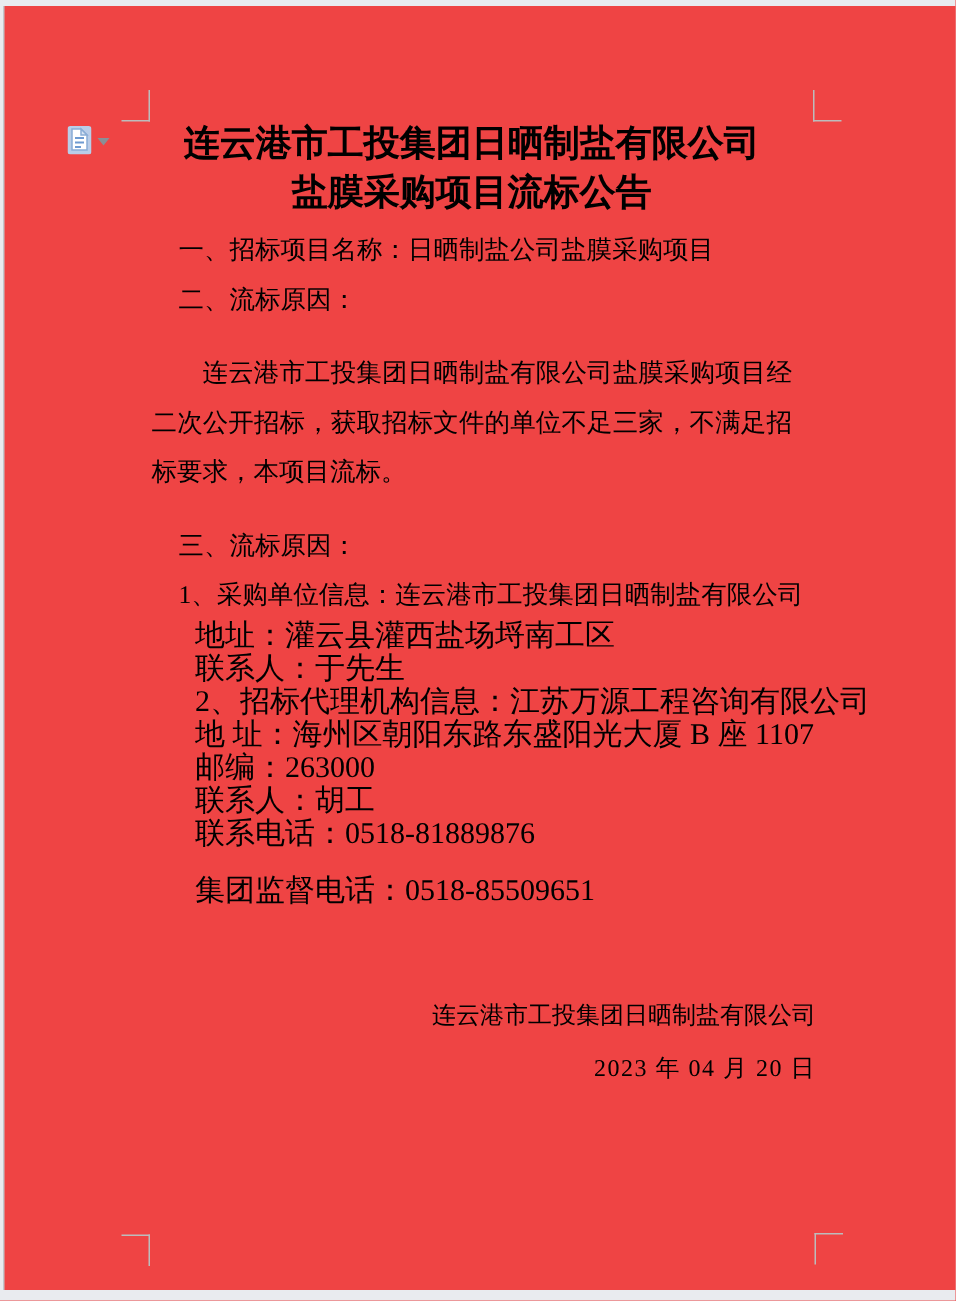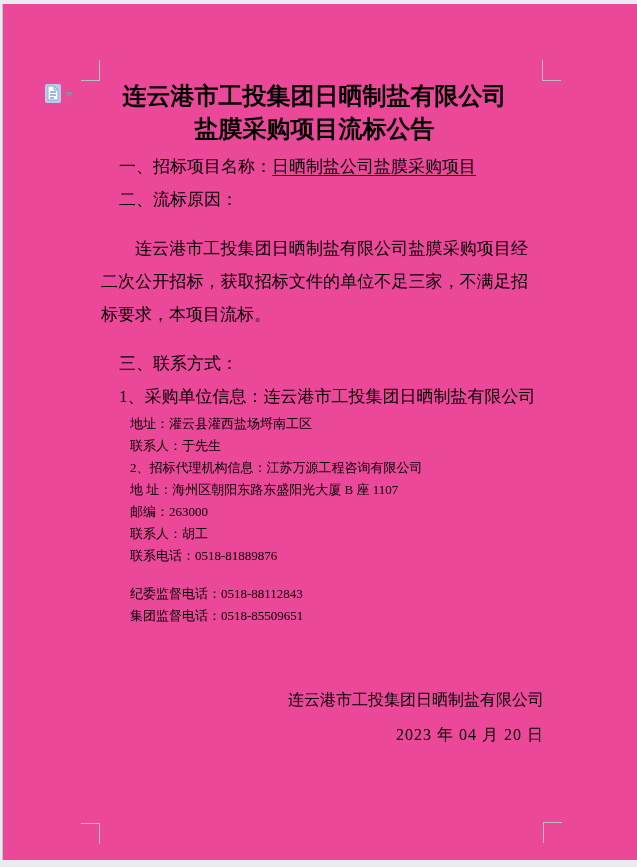--- a/index.html
+++ b/index.html
@@ -8,21 +8,21 @@
     background:#e9ebef;
     font-family:"Liberation Serif","DejaVu Serif",serif;
     color:#000;
     overflow:hidden;
     position:relative;
   }
   .page{
     position:absolute;
     left:2px;top:4px;
     width:634px;height:856px;
-    background:#ec4899;
+    background:#ef4444;
     border-left:1px solid #c3c7cc;
   }
   
   .crop-mark{position:absolute;width:18px;height:20px;}
   .crop-mark.tl{left:78px;top:56px;border-right:1px solid #bcbcbc;border-bottom:1px solid #bcbcbc;}
   .crop-mark.tr{left:539px;top:56px;border-left:1px solid #bcbcbc;border-bottom:1px solid #bcbcbc;}
   .crop-mark.bl{left:78px;top:819px;border-right:1px solid #bcbcbc;border-top:1px solid #bcbcbc;}
   .crop-mark.br{left:540px;top:818px;border-left:1px solid #bcbcbc;border-top:1px solid #bcbcbc;}
   
   .paste-widget{
@@ -45,29 +45,29 @@
   .title-line{
     text-align:center;
     font-weight:bold;
     font-size:24px;
     line-height:33px;
     white-space:nowrap;
   }
   .title-block{margin-top:76px;}
   .sec{margin:0;text-indent:2em;white-space:nowrap;}
   .sec.first{margin-top:4px;}
-  .underlined{text-decoration:underline;text-underline-offset:3px;}
+  .underlined{text-underline-offset:3px;}
   .body-para{
     margin:16px;
     text-indent:2em;
     text-align:justify;
   }
   .contact-block{
     margin-left:45px;
-    font-size:13px;
+    font-size:20px;
     line-height:22px;
   }
   .contact-line{white-space:nowrap;}
   .supervision{margin-top:16px;}
   .signature-block{
     margin-top:56px;
     text-align:right;
     font-size:16px;
     line-height:33px;
   }
@@ -101,36 +101,35 @@
       <div class="title-line">连云港市工投集团日晒制盐有限公司</div>
       <div class="title-line">盐膜采购项目流标公告</div>
     </div>
 
     <p class="sec first"><span>一、招标项目名称：</span><span class="underlined">日晒制盐公司盐膜采购项目</span></p>
 
     <p class="sec">二、流标原因：</p>
 
     <p class="body-para">连云港市工投集团日晒制盐有限公司盐膜采购项目经二次公开招标，获取招标文件的单位不足三家，不满足招标要求，本项目流标。</p>
 
-    <p class="sec">三、联系方式：</p>
+    <p class="sec">三、流标原因：</p>
 
     <p class="sec">1、采购单位信息：连云港市工投集团日晒制盐有限公司</p>
 
     <div class="contact-block">
       <div class="contact-line">地址：灌云县灌西盐场埒南工区</div>
       <div class="contact-line">联系人：于先生</div>
       <div class="contact-line">2、招标代理机构信息：江苏万源工程咨询有限公司</div>
       <div class="contact-line">地 址：海州区朝阳东路东盛阳光大厦 B 座 1107</div>
       <div class="contact-line">邮编：263000</div>
       <div class="contact-line">联系人：胡工</div>
       <div class="contact-line">联系电话：0518-81889876</div>
     </div>
 
     <div class="contact-block supervision">
-      <div class="contact-line">纪委监督电话：0518-88112843</div>
       <div class="contact-line">集团监督电话：0518-85509651</div>
     </div>
 
     <div class="signature-block">
       <div class="sig-company">连云港市工投集团日晒制盐有限公司</div>
       <div class="sig-date">2023 年 04 月 20 日</div>
     </div>
 
   </div>
 </div>

